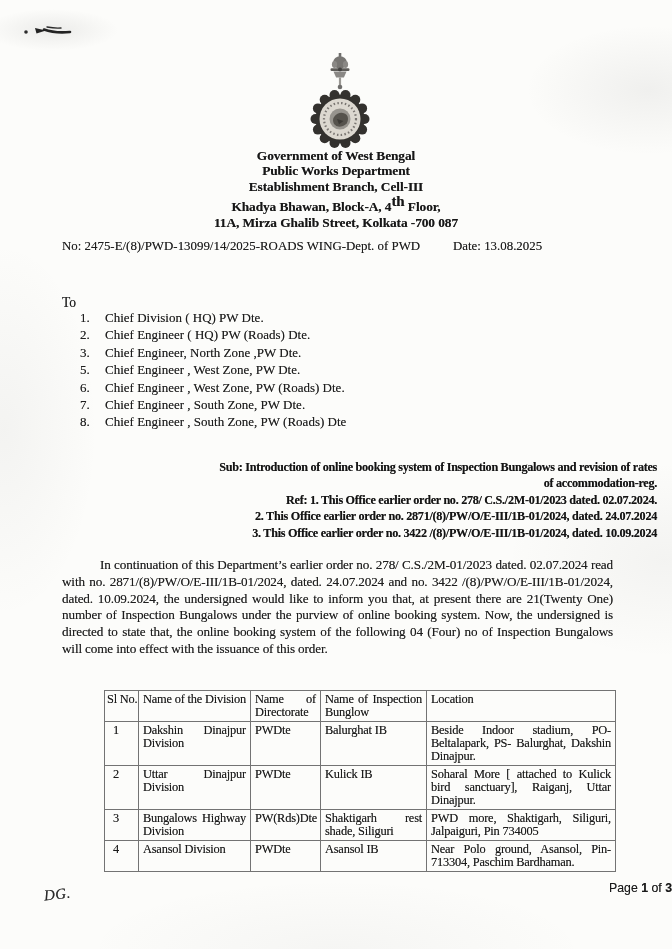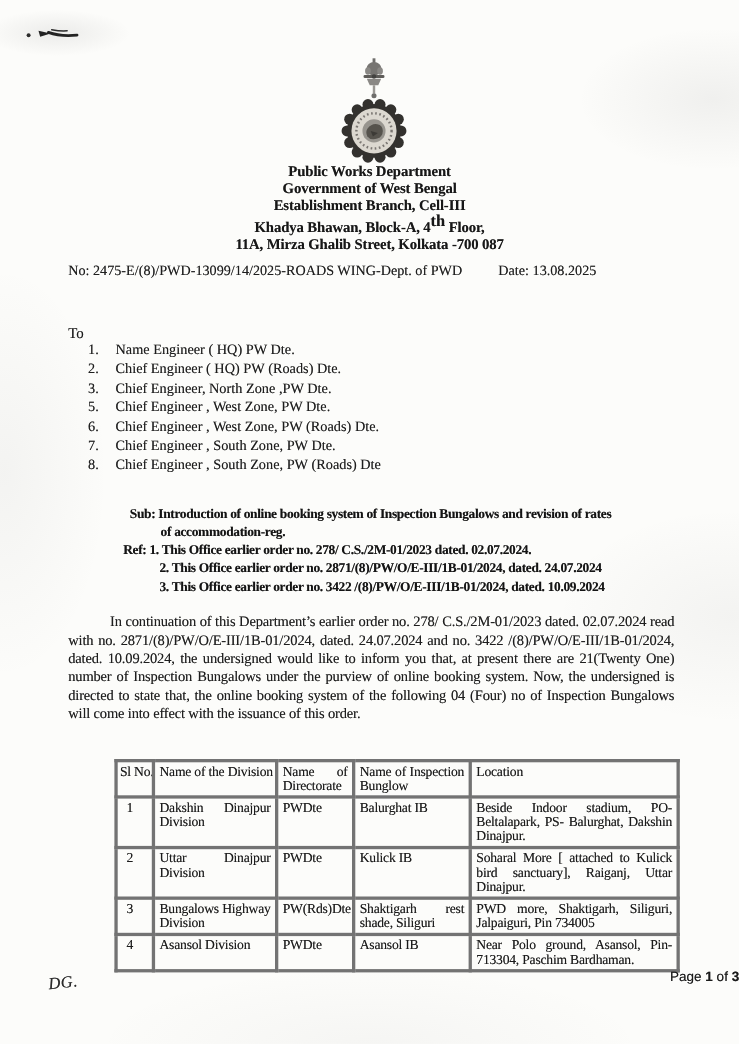--- a/index.html
+++ b/index.html
@@ -32,37 +32,37 @@
   .memo-date { position:absolute; left:391px; top:0; }
   .to { position:absolute; top:283px; left:62px; font-size:13.6px;margin-top:12px; }
   .addressees { position:absolute; top:309px; left:80px; width:440px; font-size:13px; }
   .addr-row { line-height:17.4px; white-space:nowrap; }
   .addr-num { display:inline-block; width:25px; }
   .subref {
     position:absolute; top:459px; left:112px; width:545px;
     font-weight:bold; font-size:12.2px; letter-spacing:-0.3px;
     line-height:16.4px; color:#141414;
   }
-  .subref > div { white-space:nowrap; }
+  .subref > div { white-space:nowrap;text-align:right; }
   .sub-line1 { margin-left:6px; }
   .sub-line2 { margin-left:34px; }
   .ref-line2, .ref-line3 { margin-left:33px; }
   .bodypara {
     position:absolute; top:557px; left:62px; width:551px;
     font-size:13.2px; line-height:16.8px; letter-spacing:-0.15px;
     text-align:justify; text-indent:38px;
   }
   .tbl {
     position:absolute; top:690px; left:104px; width:511px;
     border-collapse:collapse; table-layout:fixed;
     font-size:12.4px; line-height:13px; letter-spacing:-0.2px;
     color:#1b1b1b;
   }
   .tbl td {
-    border:3px solid #737373; vertical-align:top;
+    border:1px solid #737373; vertical-align:top;
     padding:2px 4px 2px 4px; text-align:justify;
     overflow:hidden;
   }
   .tbl td.c0 { padding-left:8px; padding-right:1px; text-align:left; }
   .tbl td.c2 { text-align:left; }
   .tbl tr.hdr td { text-align:left; }
   .tbl tr.hdr td.h1, .tbl tr.hdr td.h0 { white-space:nowrap; }
   .tbl tr.hdr td.h0 { padding-left:2px; }
   .tbl tr.hdr td.h2, .tbl tr.hdr td.h3 { text-align:justify; }
   .footer {
@@ -118,36 +118,36 @@
       <circle cx="38" cy="69" r="24.5" fill="#33312e"></circle>
       <circle cx="38" cy="69" r="20.5" fill="#dcd8d0"></circle>
       <circle cx="38" cy="69" r="16" fill="none" stroke="#7a7672" stroke-width="2.2" stroke-dasharray="1.5 2.3"></circle>
       <circle cx="38" cy="69" r="10.5" fill="#97948e"></circle>
       <path d="M32 67 q4 -5 9 -4 q5 1 5 6 q0 5 -5 7 q-6 2 -9 -2 q-2 -4 0 -7 z" fill="#56534d"></path>
       <path d="M35 69 l6.5 2 -4.5 3.2 z" fill="#3c3a36"></path>
     </g>
   </svg>
 
   <div class="letterhead">
+    <div>Government of West Bengal</div>
     <div>Public Works Department</div>
-    <div>Government of West Bengal</div>
     <div>Establishment Branch, Cell-III</div>
     <div><span>Khadya Bhawan, Block-A, 4</span><sup>th</sup><span> Floor,</span></div>
     <div>11A, Mirza Ghalib Street, Kolkata -700 087</div>
   </div>
 
   <div class="memo-row">
     <span class="memo-no">No: 2475-E/(8)/PWD-13099/14/2025-ROADS WING-Dept. of PWD</span>
     <span class="memo-date">Date: 13.08.2025</span>
   </div>
 
   <div class="to">To</div>
 
   <div class="addressees">
-    <div class="addr-row"><span class="addr-num">1.</span><span>Name Engineer ( HQ) PW Dte.</span></div>
+    <div class="addr-row"><span class="addr-num">1.</span><span>Chief Division ( HQ) PW Dte.</span></div>
     <div class="addr-row"><span class="addr-num">2.</span><span>Chief Engineer ( HQ) PW (Roads) Dte.</span></div>
     <div class="addr-row"><span class="addr-num">3.</span><span>Chief Engineer, North Zone ,PW Dte.</span></div>
     <div class="addr-row"><span class="addr-num">5.</span><span>Chief Engineer , West Zone, PW Dte.</span></div>
     <div class="addr-row"><span class="addr-num">6.</span><span>Chief Engineer , West Zone, PW (Roads) Dte.</span></div>
     <div class="addr-row"><span class="addr-num">7.</span><span>Chief Engineer , South Zone, PW Dte.</span></div>
     <div class="addr-row"><span class="addr-num">8.</span><span>Chief Engineer , South Zone, PW (Roads) Dte</span></div>
   </div>
 
   <div class="subref">
     <div class="sub-line1">

